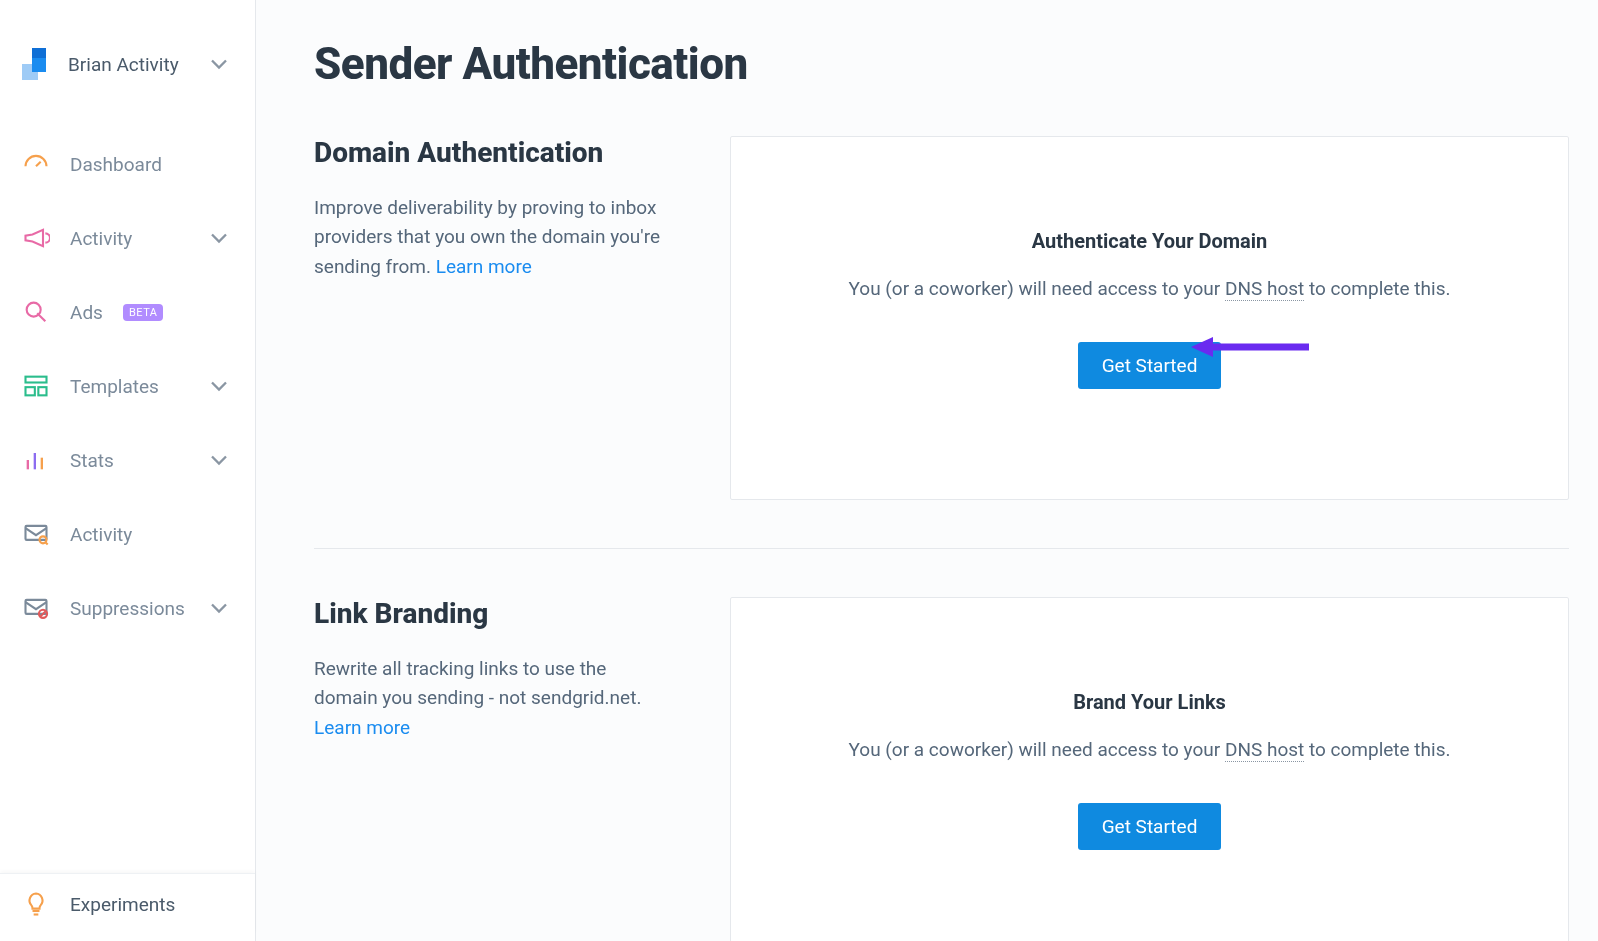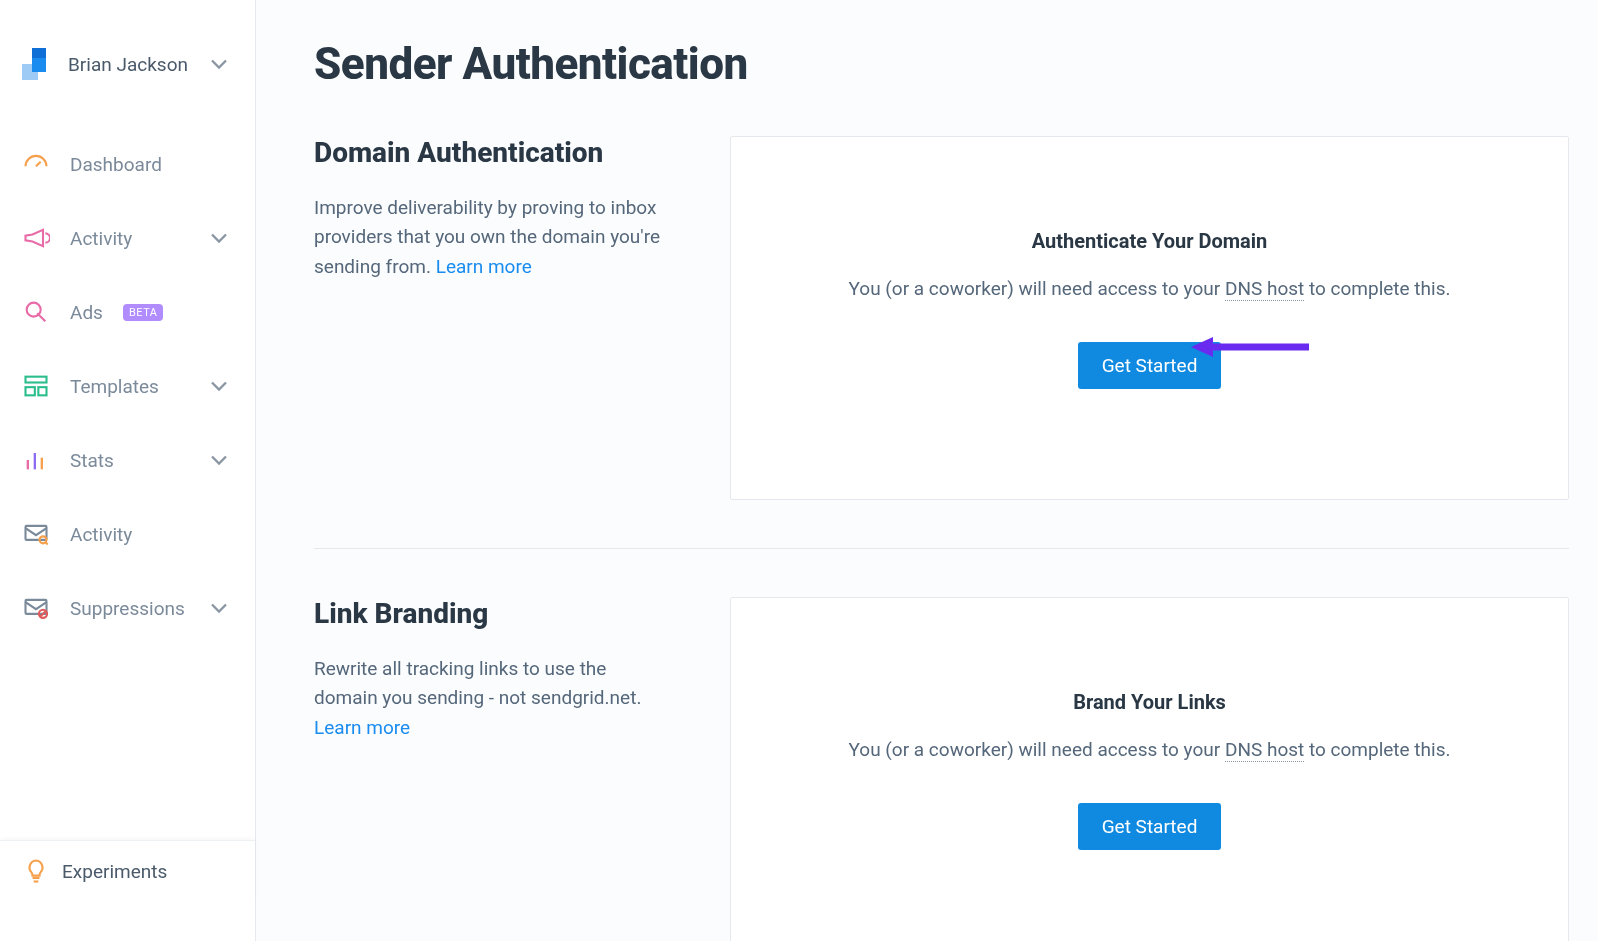--- a/index.html
+++ b/index.html
@@ -10,21 +10,21 @@
   .avatar{width:32px;height:32px;flex:0 0 32px;position:relative}
   .avatar svg{width:32px;height:32px}
   .user-name{font-size:19px;color:#4a5a6a}
   .user-row .chev{margin-left:auto;color:#8a96a3}
   .nav{margin-top:50px;display:flex;flex-direction:column;gap:46px;padding:0 22px}
   .nav-item{display:flex;align-items:center;gap:20px;cursor:pointer;color:#7b8a9a;font-size:19px}
   .nav-item .chev{margin-left:auto}
   .icon{width:28px;height:28px;flex:0 0 28px;display:inline-flex;align-items:center;justify-content:center}
   .icon svg{width:28px;height:28px;display:block}
   .beta{font-size:11px;font-weight:400;background:#b18cff;color:#fff;border-radius:4px;padding:2px 6px;letter-spacing:.5px}
-  .bottom-item{position:absolute;bottom:40px;left:0;right:0;padding:16px 22px;display:flex;align-items:center;gap:12px;color:#4a5a6a;font-size:19px;border-top:1px solid #eef1f4;box-shadow:0 -2px 4px rgba(0,0,0,.03);cursor:pointer}
+  .bottom-item{position:absolute;bottom:7px;left:0;right:0;padding:16px 22px;display:flex;align-items:center;gap:20px;color:#4a5a6a;font-size:19px;border-top:1px solid #eef1f4;box-shadow:0 -2px 4px rgba(0,0,0,.03);cursor:pointer}
   .main{flex:1;padding:38px 29px 0 58px;overflow:auto}
   h1{font-size:44px;font-weight:800;color:#2a3744;letter-spacing:-.5px;margin-bottom:46px}
   .section{display:flex;gap:56px;align-items:flex-start}
   .section-left{flex:0 0 360px}
   .section-left h2{font-size:28px;font-weight:800;color:#2a3744;margin-bottom:24px}
   .section-left p{font-size:19px;line-height:1.55;color:#55677a}
   .learn-more{color:#1a8cf0;text-decoration:none;cursor:pointer}
   .card{flex:1;border:1px solid #e5e8ec;background:#fff;border-radius:2px;padding:92px 30px 110px;text-align:center}
   .card-title{font-size:20px;font-weight:700;color:#2a3744;margin-bottom:24px}
   .card-body{font-size:19px;color:#55677a;margin-bottom:42px}
@@ -39,21 +39,21 @@
 <div class="layout">
   <aside class="sidebar">
     <div class="user-row">
       <span class="avatar">
         <svg viewBox="0 0 32 32">
           <rect x="0" y="16" width="16" height="16" fill="#9ecbf6"></rect>
           <rect x="10" y="0" width="14" height="14" fill="#0f6fd6"></rect>
           <rect x="10" y="10" width="14" height="14" fill="#1a8cf0"></rect>
         </svg>
       </span>
-      <span class="user-name">Brian Jackson</span>
+      <span class="user-name">Brian Activity</span>
       <span class="chev icon">
         <svg viewBox="0 0 24 24" fill="none" stroke="#8a96a3" stroke-width="2">
             <polyline points="6 9 12 15 18 9"></polyline>
           </svg>
       </span>
     </div>
 
     <nav class="nav">
       <div class="nav-item">
         <span class="icon">

